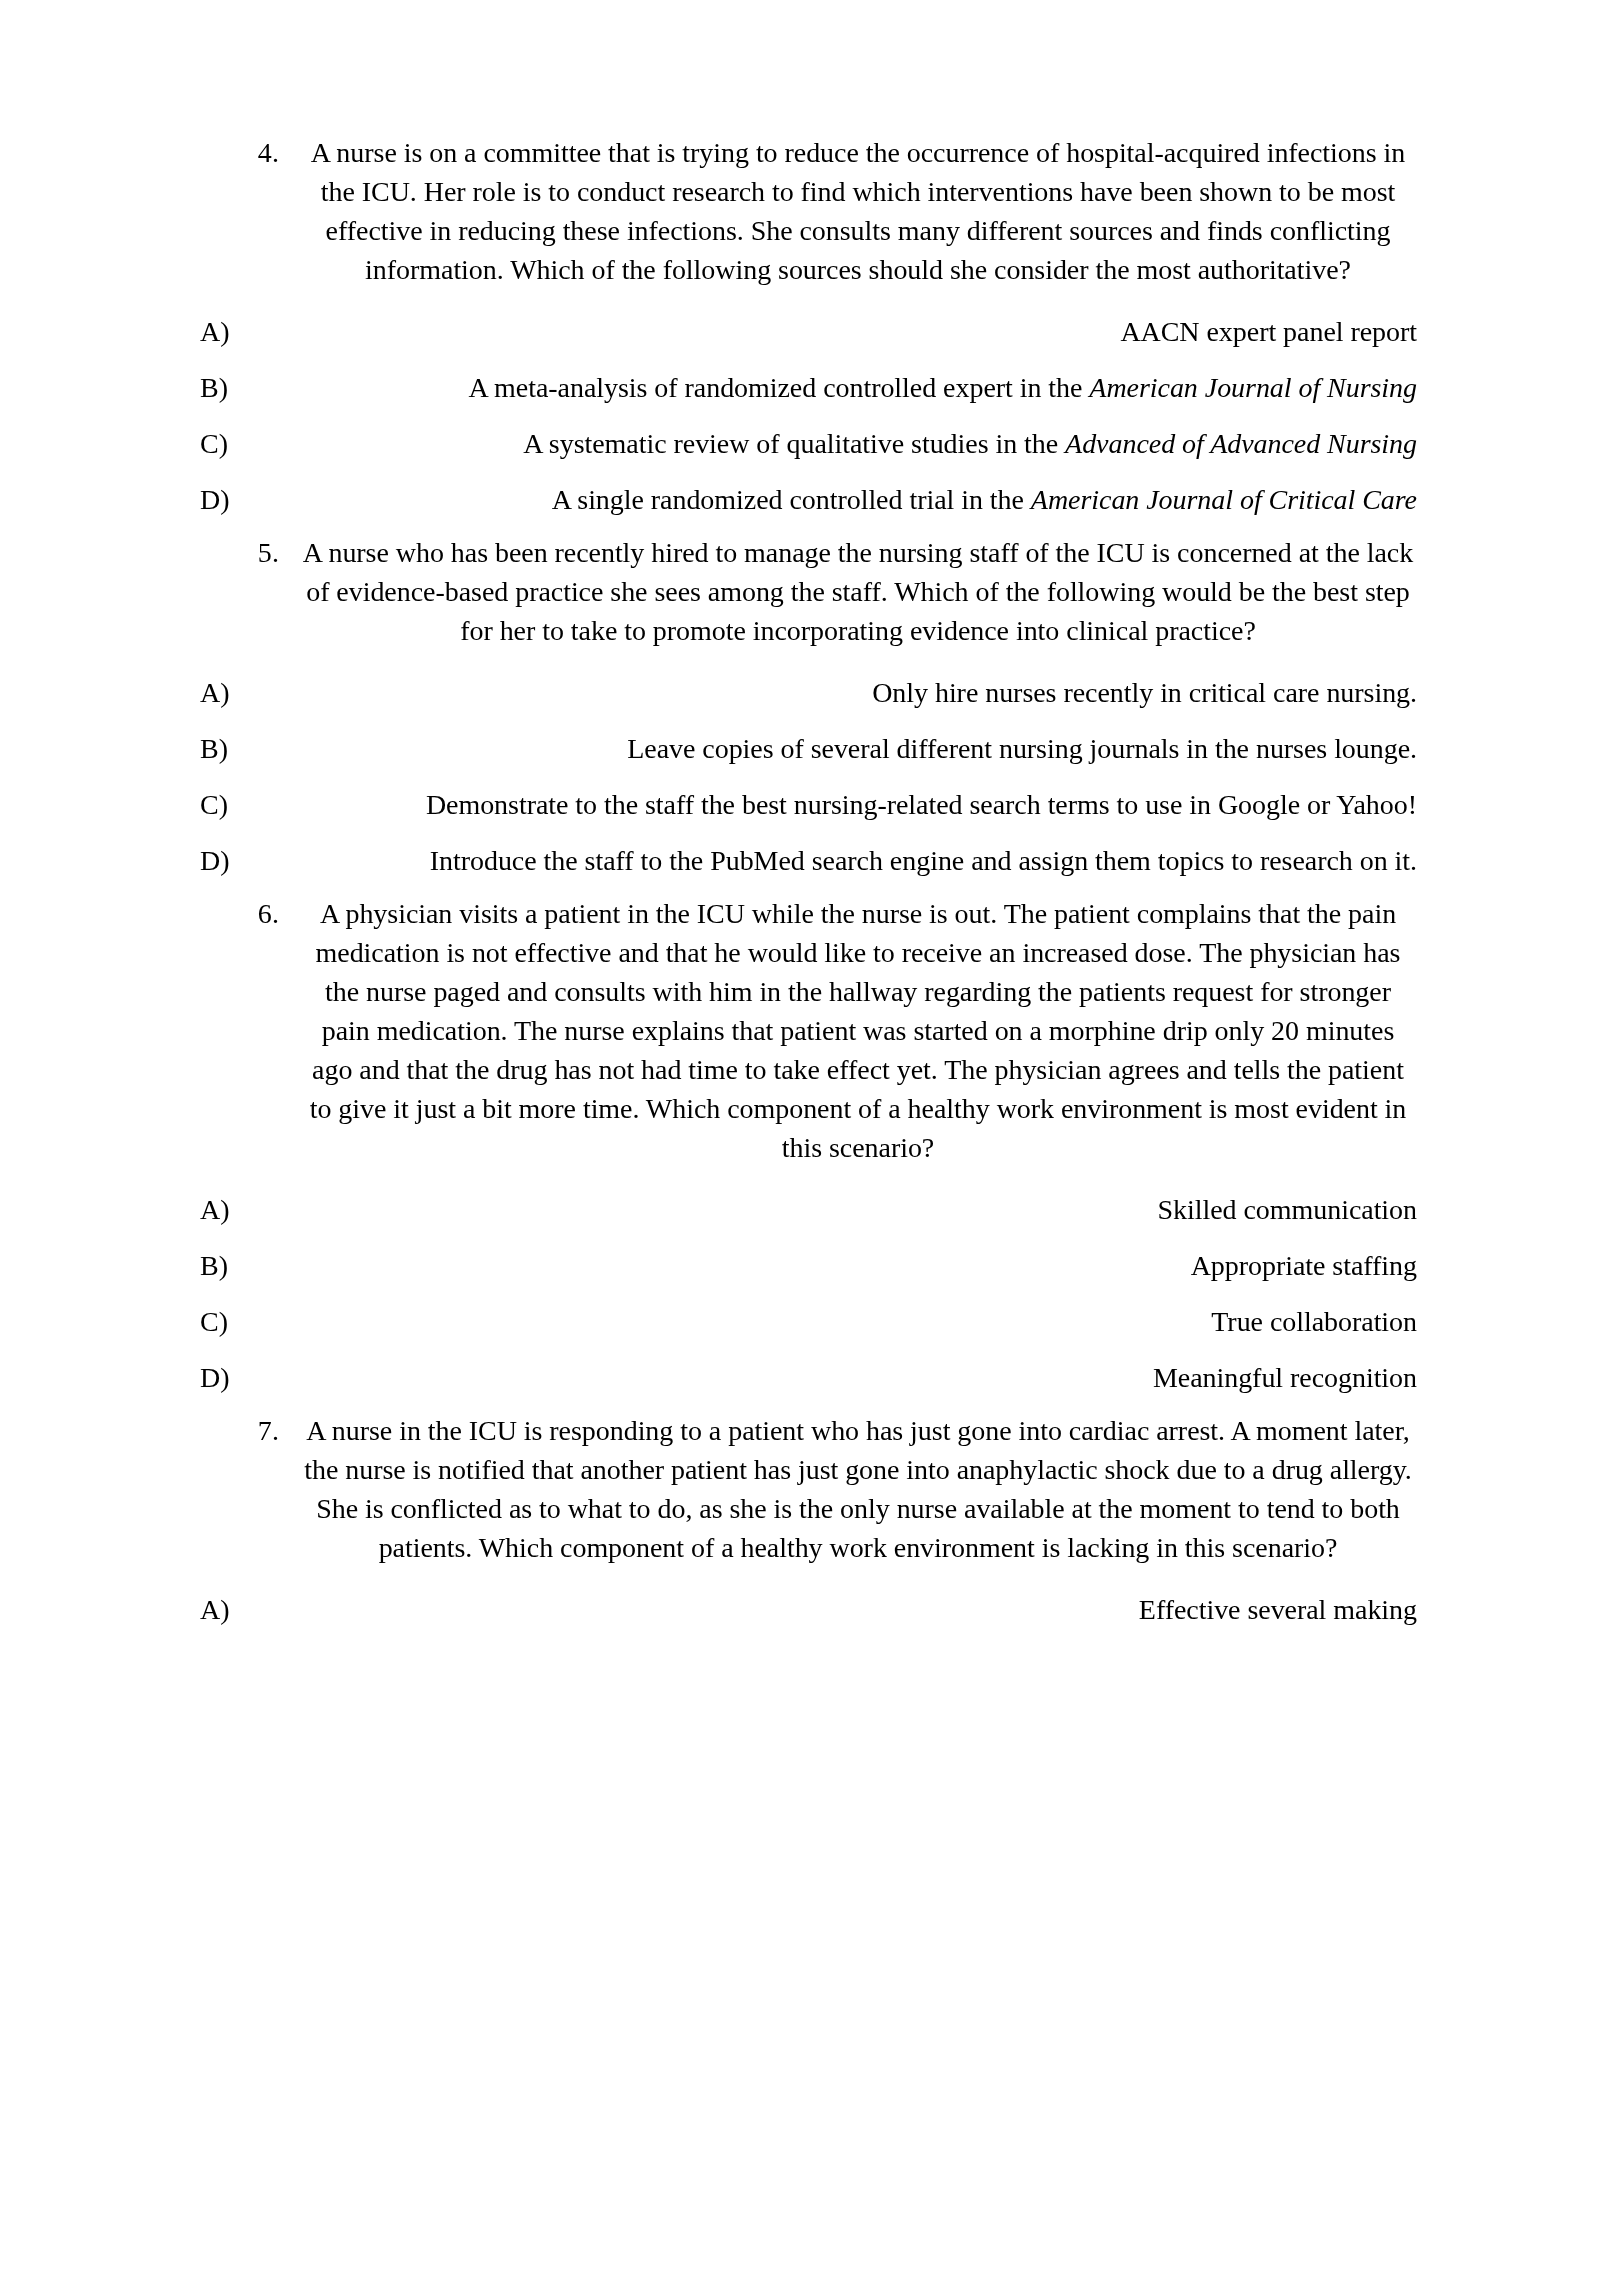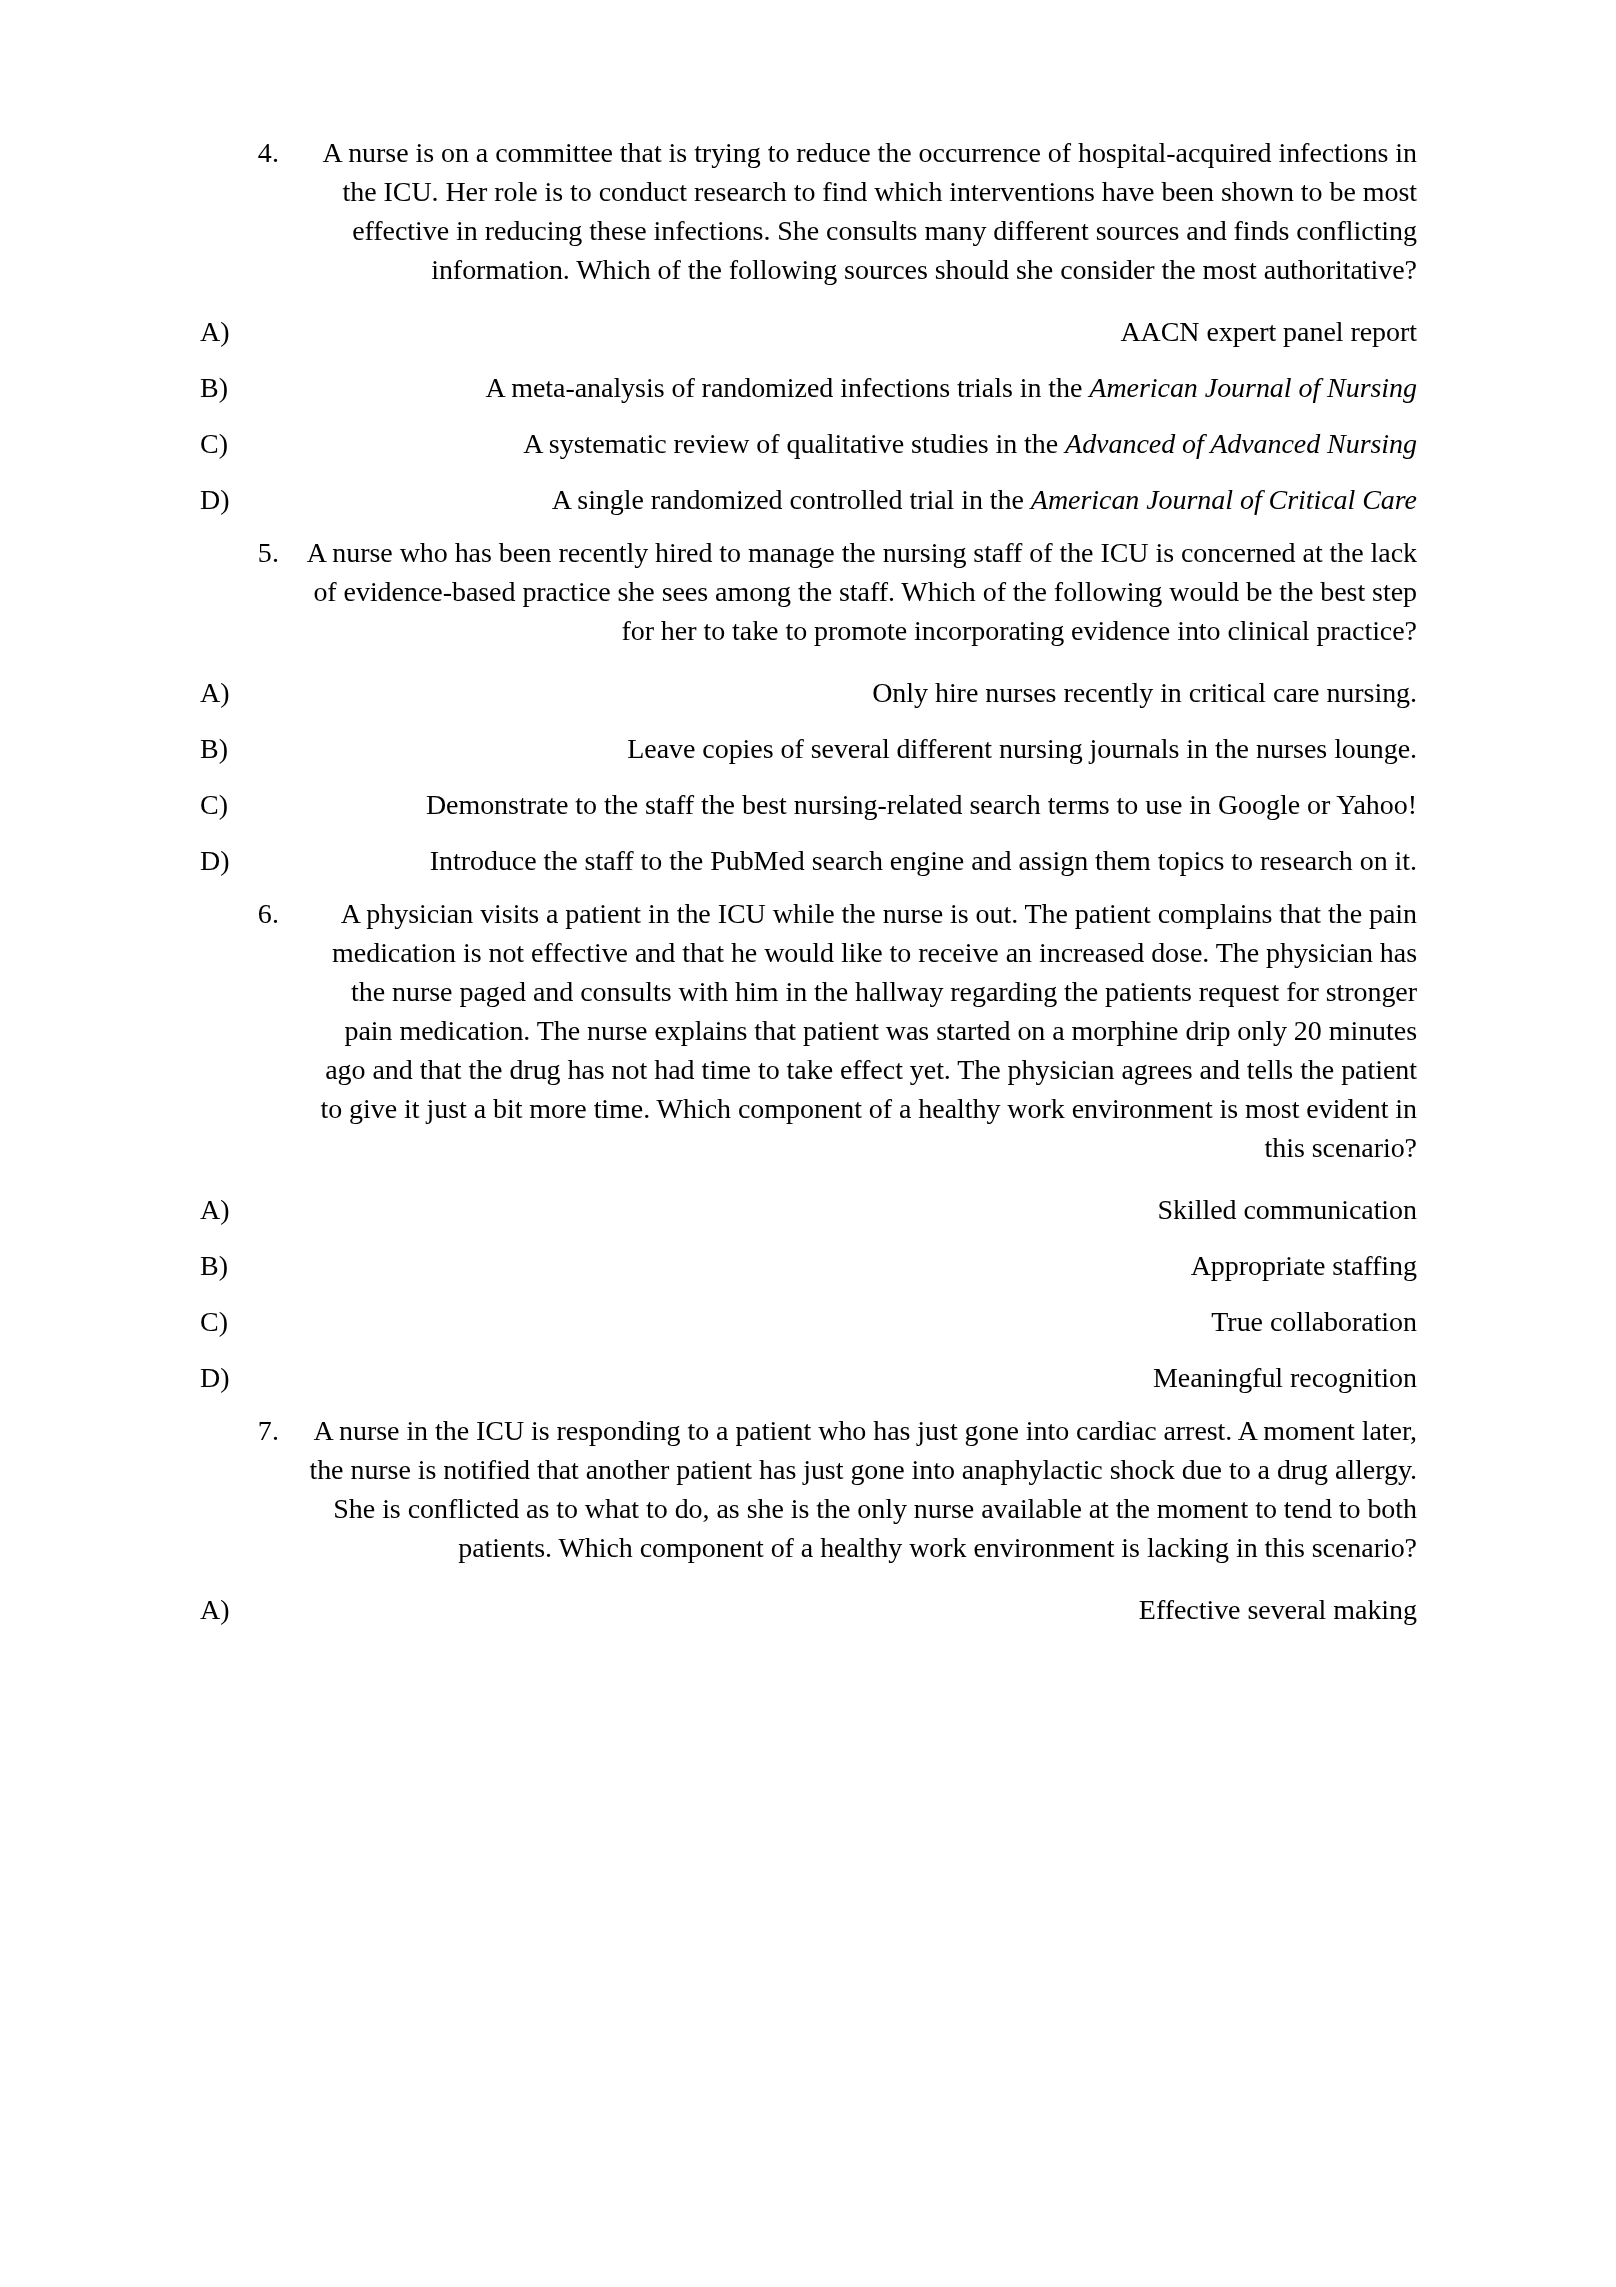--- a/index.html
+++ b/index.html
@@ -45,21 +45,21 @@
     font-size: 28px;
     line-height: 39px;
     padding-right: 0;
     letter-spacing: 0.1px;
   }
   .q-text {
     flex: 1 1 auto;
     padding-left: 20px;
     font-size: 28px;
     line-height: 39px;
-    text-align: right;
+    text-align: center;
     letter-spacing: -0.05px;
   }
 
   
   .option {
     display: flex;
     align-items: flex-start;
     margin: 0;
     padding: 0;
   }
@@ -96,21 +96,21 @@
         <div class="q-text">A nurse is on a committee that is trying to reduce the occurrence of hospital-acquired infections in the ICU. Her role is to conduct research to find which interventions have been shown to be most effective in reducing these infections. She consults many different sources and finds conflicting information. Which of the following sources should she consider the most authoritative?</div>
       </div>
       <div class="sp-qopt"></div>
       <div class="option">
         <div class="opt-letter">A)</div>
         <div class="opt-text"><span>AACN expert panel report</span></div>
       </div>
       <div class="sp-opt"></div>
       <div class="option">
         <div class="opt-letter">B)</div>
-        <div class="opt-text"><span>A meta-analysis of randomized infections trials in the </span><i>American Journal of Nursing</i></div>
+        <div class="opt-text"><span>A meta-analysis of randomized controlled expert in the </span><i>American Journal of Nursing</i></div>
       </div>
       <div class="sp-opt"></div>
       <div class="option">
         <div class="opt-letter">C)</div>
         <div class="opt-text"><span>A systematic review of qualitative studies in the </span><i>Advanced of Advanced Nursing</i></div>
       </div>
       <div class="sp-opt"></div>
       <div class="option">
         <div class="opt-letter">D)</div>
         <div class="opt-text"><span>A single randomized controlled trial in the </span><i>American Journal of Critical Care</i></div>

